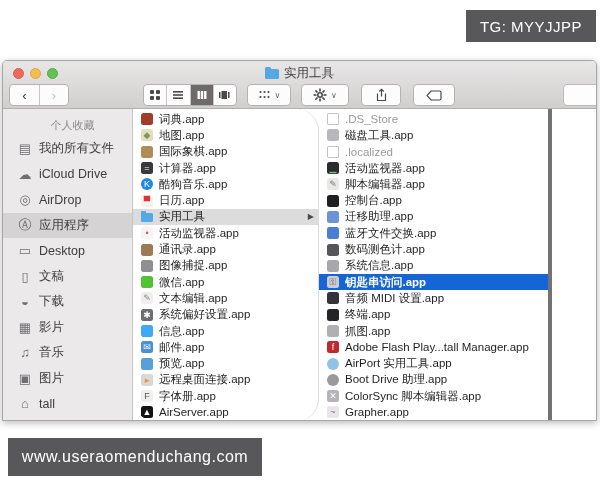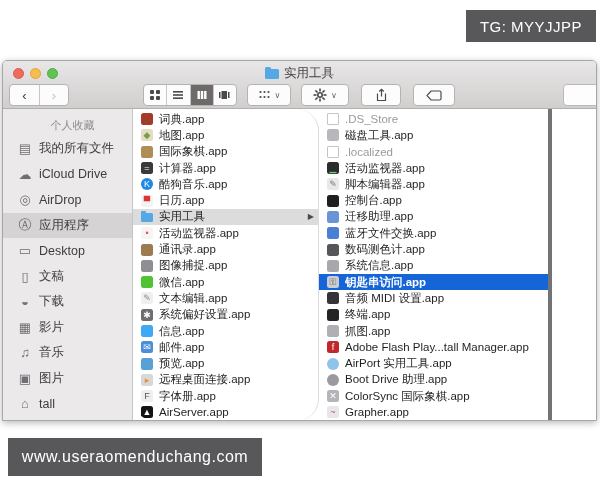--- a/index.html
+++ b/index.html
@@ -389,21 +389,21 @@
             <div class="row">
               <span class="icon shape-circle" style="background: rgb(143, 195, 232);"></span>
               <span class="label">AirPort 实用工具.app</span>
             </div>
             <div class="row">
               <span class="icon shape-circle" style="background: rgb(154, 154, 158);"></span>
               <span class="label">Boot Drive 助理.app</span>
             </div>
             <div class="row">
               <span class="icon" style="background: rgb(181, 181, 185);">✕</span>
-              <span class="label">ColorSync 国际象棋.app</span>
+              <span class="label">ColorSync 脚本编辑器.app</span>
             </div>
             <div class="row">
               <span class="icon" style="background: rgb(232, 230, 234); color: rgb(187, 85, 102);">~</span>
               <span class="label">Grapher.app</span>
             </div>
           </div>
       </div>
 
       <div class="col" id="col-empty"></div>
 

